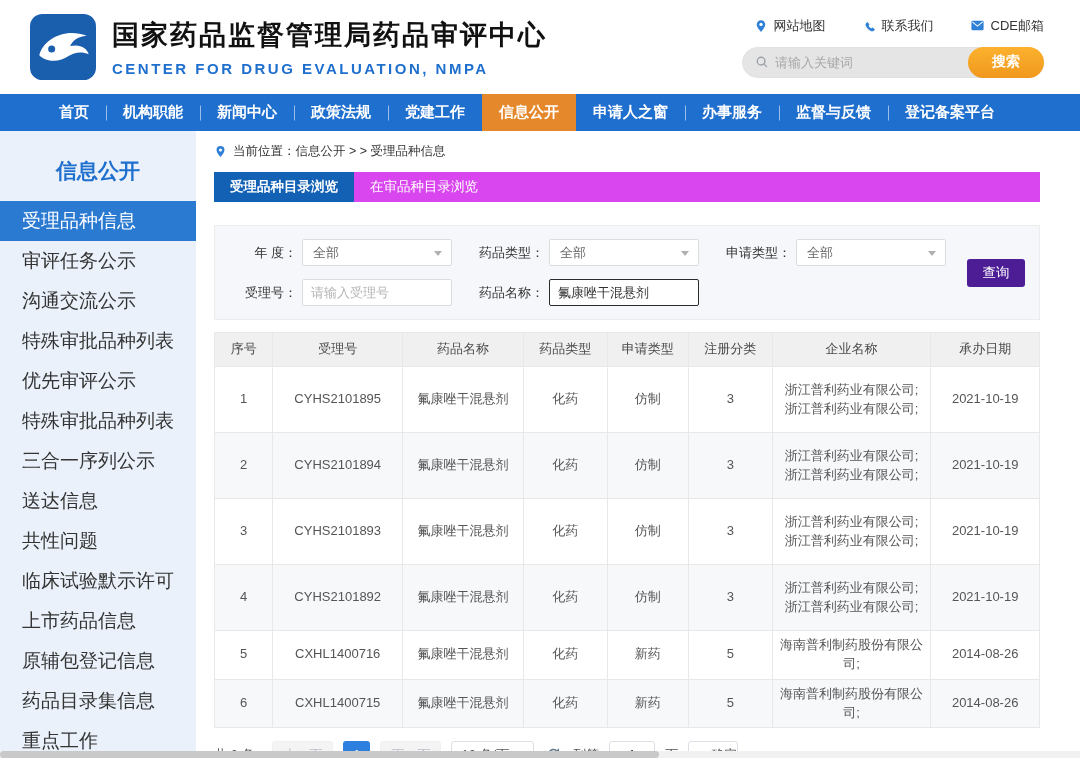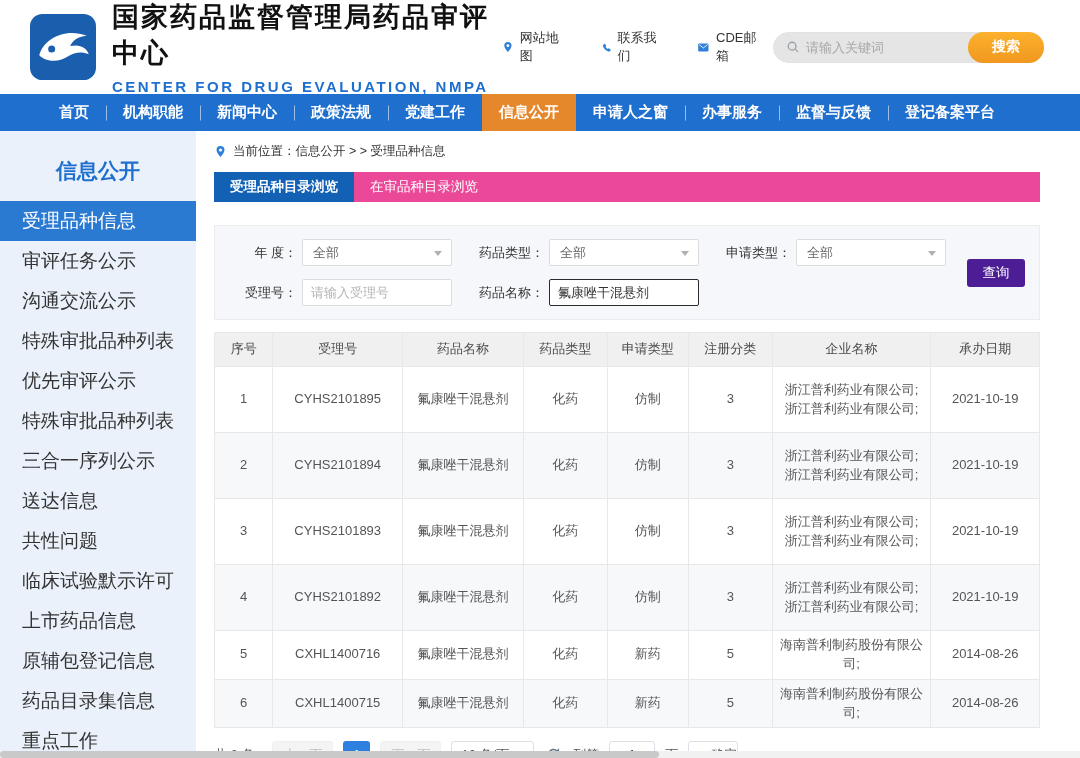--- a/index.html
+++ b/index.html
@@ -6,21 +6,21 @@
   html,body { width:1080px; height:758px; }
   body { font-family:"Liberation Sans","DejaVu Sans",sans-serif; background:#fff; overflow:hidden; position:relative; }
   button { font-family:inherit; }
 
   
   .topbar { height:94px; background:#fff; display:flex; align-items:center; padding:0 36px 0 30px; }
   .logo { width:66px; height:66px; flex:0 0 auto; }
   .titles { margin-left:16px; }
   .site-title { font-size:27px; font-weight:bold; color:#111; letter-spacing:2px; }
   .site-subtitle { font-size:15px; font-weight:bold; color:#1f6fce; letter-spacing:2.5px; margin-top:7px; }
-  .top-right { margin-left:auto; display:flex; flex-direction:row; align-items:center; gap:12px; }
+  .top-right { margin-left:auto; display:flex; flex-direction:column; align-items:flex-end; gap:12px; }
   .quick-links { display:flex; gap:36px; align-items:center; font-size:13px; color:#333; }
   .quick-link { display:flex; align-items:center; gap:6px; cursor:pointer; }
   .searchbar { display:flex; align-items:center; width:302px; height:31px; border:1px solid #e2e2e2; border-radius:16px; background:#e5e5e5; position:relative; padding-left:12px; }
   .searchbar .mag { display:flex; margin-right:6px; }
   .search-input { flex:1; min-width:0; border:none; outline:none; font-size:13px; color:#333; background:transparent; }
   .search-input::placeholder { color:#a8a8a8; }
   .search-btn { position:absolute; right:-1px; top:-1px; height:31px; width:76px; border:none; border-radius:16px; background:linear-gradient(#fcb12d,#f0981e); color:#fff; font-size:14px; font-weight:bold; cursor:pointer; }
 
   
   .mainnav { height:37px; background:#1f6fce; display:flex; align-items:stretch; padding-left:42px; }
@@ -33,21 +33,21 @@
   .content-wrap { display:flex; height:627px; }
   .sidebar { width:196px; flex:0 0 auto; background:#eaf1fa; padding-top:18px; }
   .sidebar-title { text-align:center; color:#1f6fce; font-size:21px; font-weight:bold; margin:8px 0 16px; }
   .side-item { height:40px; display:flex; align-items:center; padding-left:22px; font-size:19px; color:#333; cursor:pointer; }
   .side-item.active { background:#2b7ad2; color:#fff; }
 
   .main { flex:1; padding:8px 40px 0 18px; }
 
   .breadcrumb { display:flex; align-items:center; gap:6px; font-size:12.5px; color:#333; margin:4px 0 12px; }
 
-  .tabs { display:flex; background:#ec4899; height:30px; }
+  .tabs { display:flex; background:#d946ef; height:30px; }
   .tab { display:flex; align-items:center; padding:0 16px; color:#fff; font-size:13.5px; cursor:pointer; }
   .tab.active { background:#1261b5; font-weight:bold; }
 
   
   .filter-panel { background:#f5f7fa; border:1px solid #ececec; margin-top:23px; padding:13px 14px; display:flex; align-items:center; }
   .filter-grid { display:grid; grid-template-columns:auto auto auto; column-gap:24px; row-gap:13px; }
   .fgroup { display:flex; align-items:center; }
   .flabel { min-width:68px; text-align:right; font-size:13px; color:#333; margin-right:5px; white-space:nowrap; }
   .fselect { width:150px; height:27px; background:#fff; border:1px solid #dcdcdc; border-radius:2px; display:flex; align-items:center; padding:0 22px 0 10px; font-size:13px; color:#666; position:relative; cursor:pointer; }
   .caret { position:absolute; right:9px; top:50%; margin-top:-2px; width:0; height:0; border-left:4px solid transparent; border-right:4px solid transparent; border-top:5px solid #b0b0b0; }

